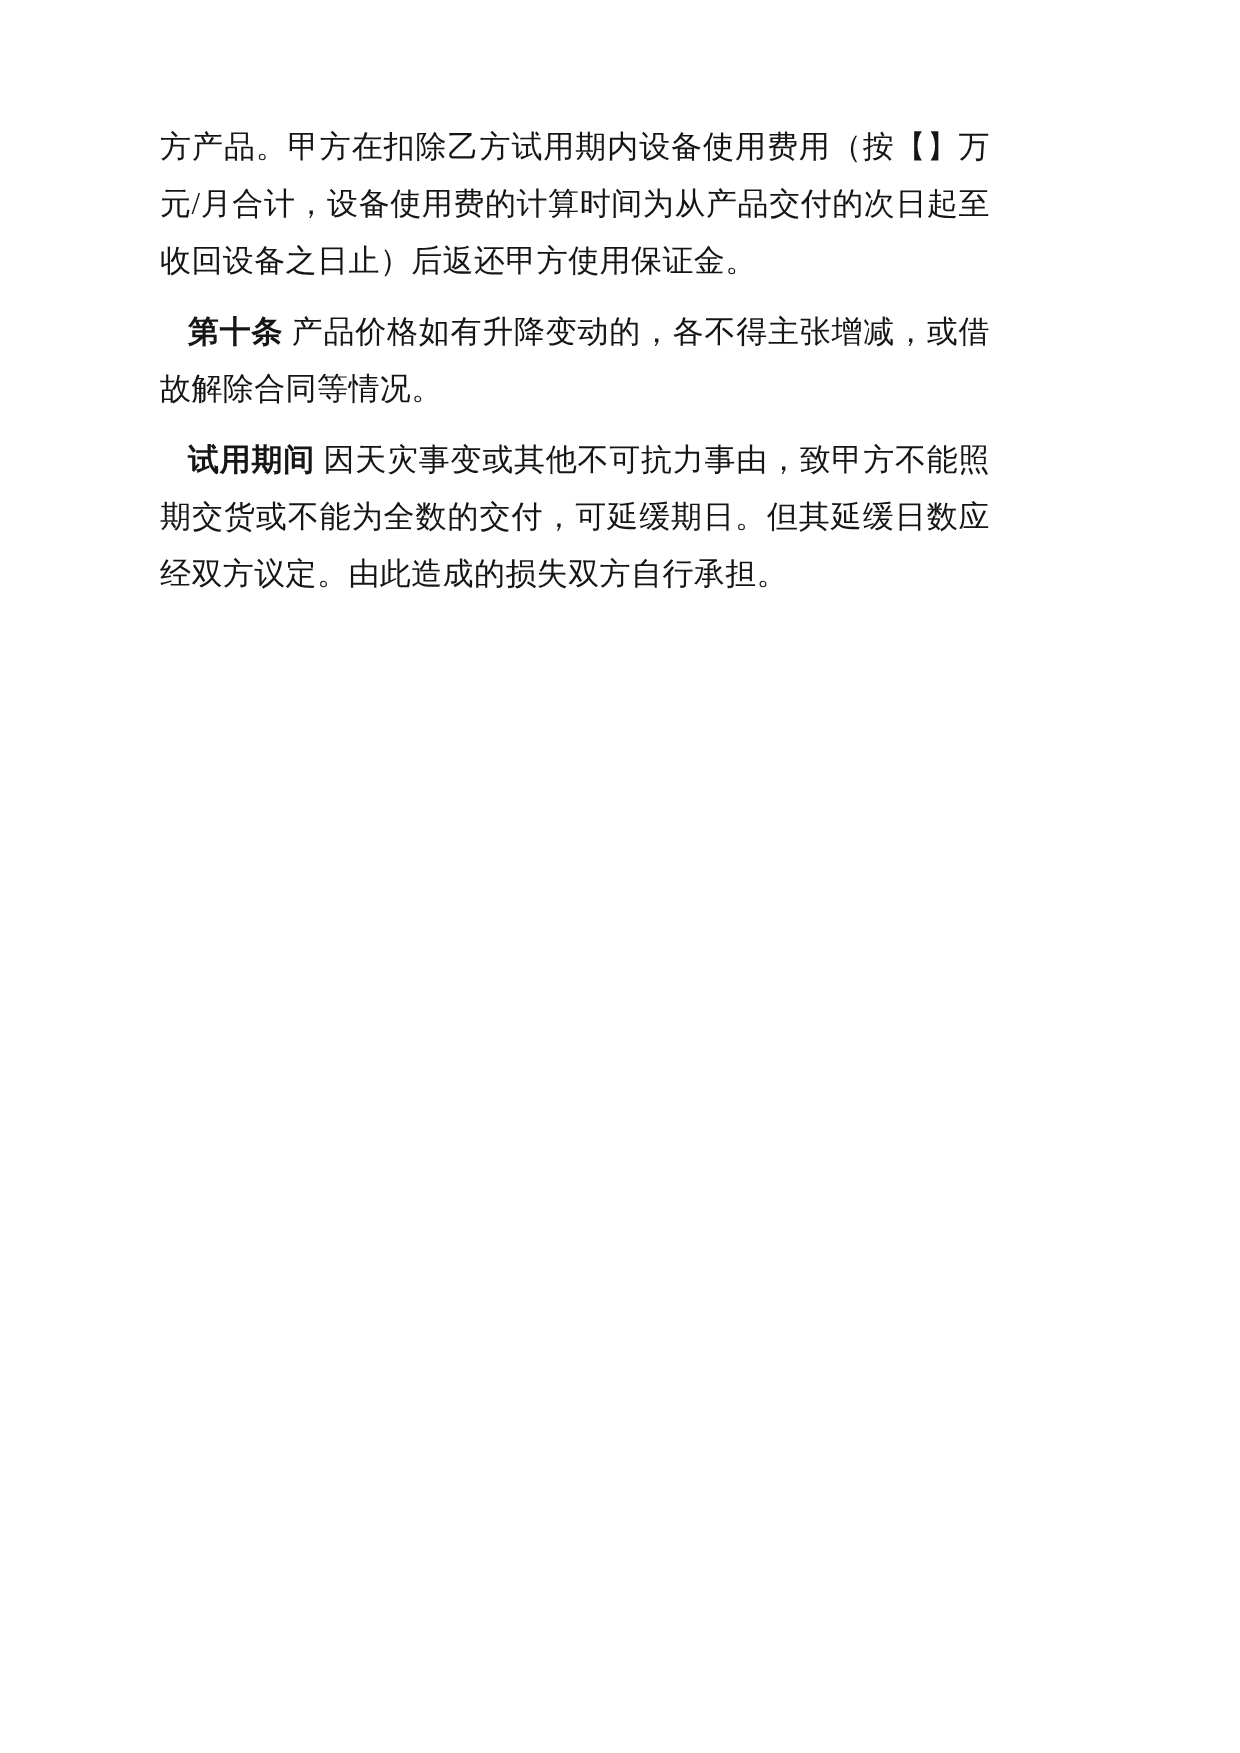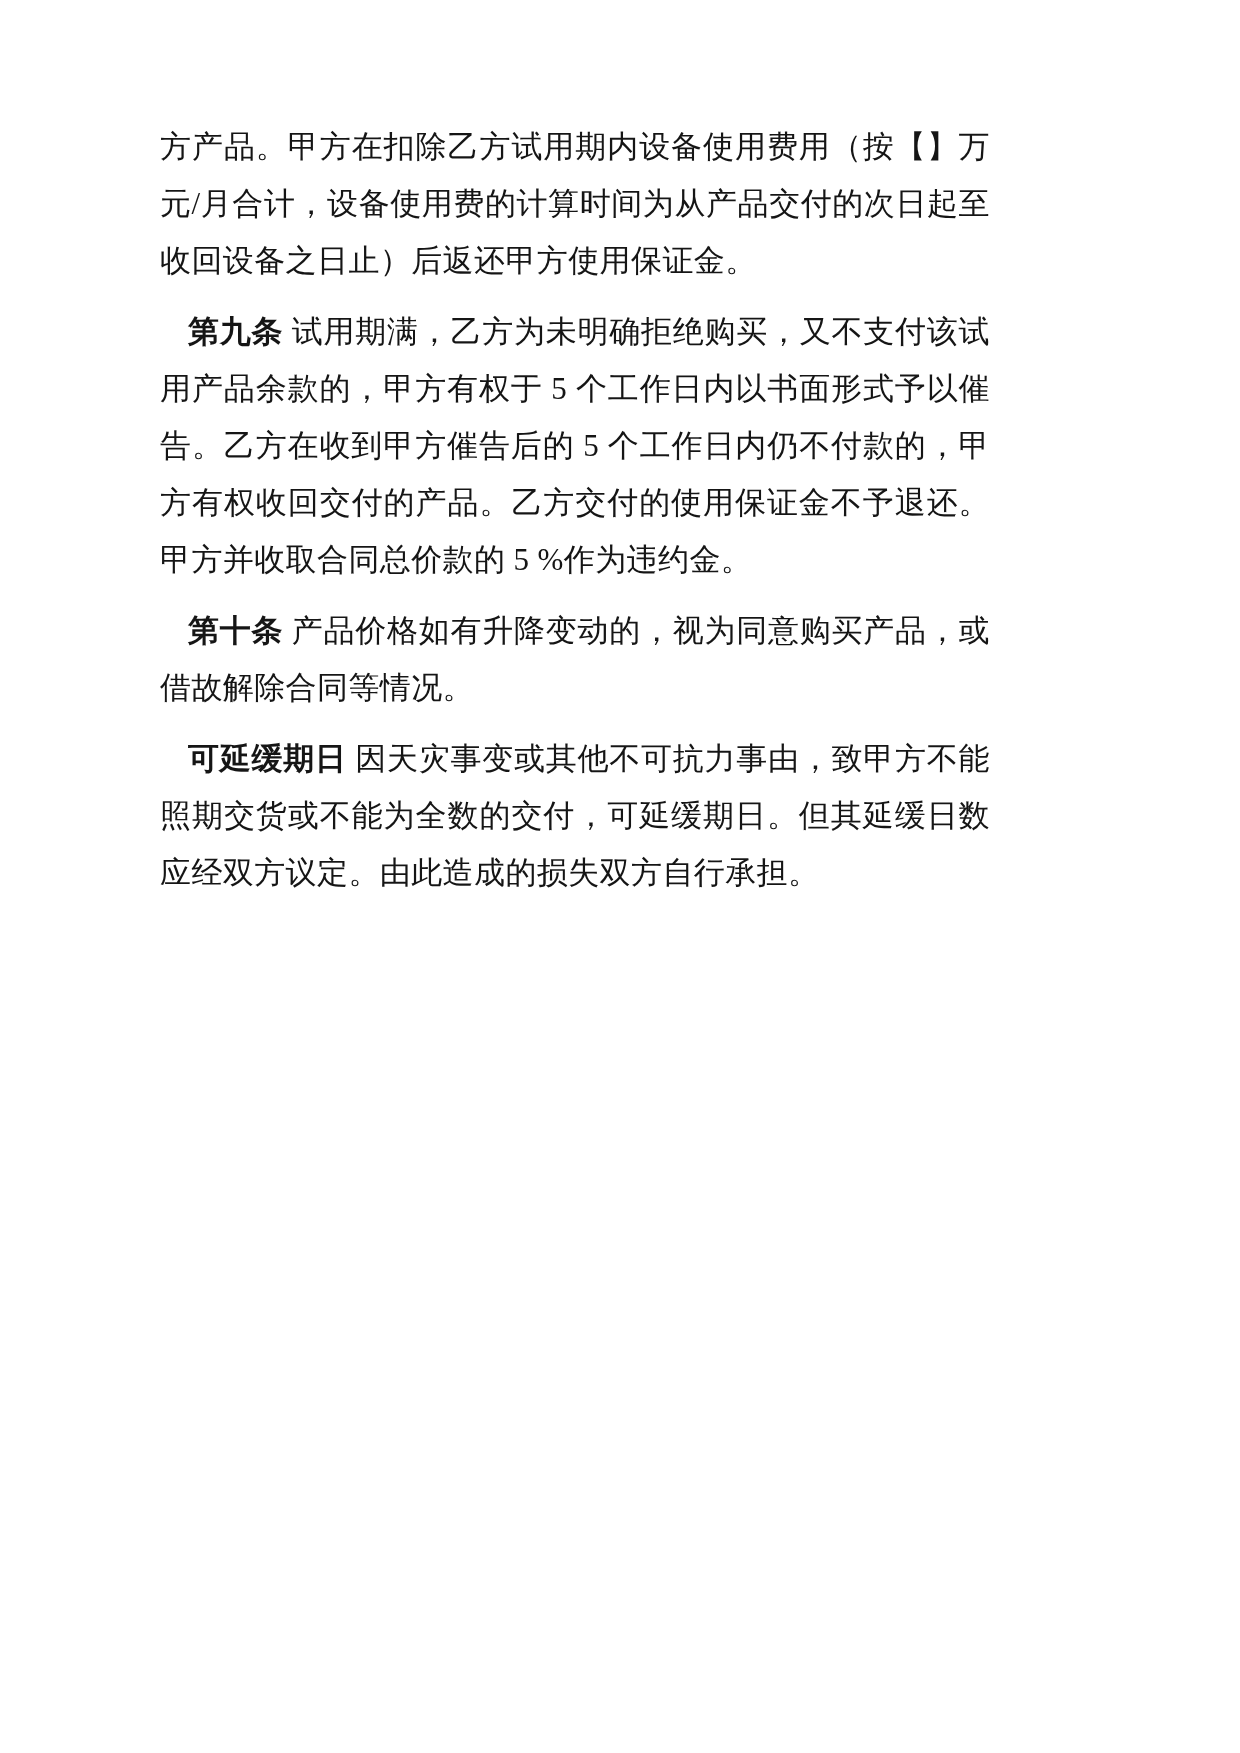--- a/index.html
+++ b/index.html
@@ -36,17 +36,16 @@
   .bold {
     font-weight: bold;
   }
 </style>
 </head>
 <body>
 
 <div class="page">
   <div class="doc-body">
       <p class="para" style="text-indent: 0em;"><span>方产品。甲方在扣除乙方试用期内设备使用费用（按【】万元/月合计，设备使用费的计算时间为从产品交付的次日起至收回设备之日止）后返还甲方使用保证金。</span></p>
-      <p class="para" style="text-indent: 0.9em;"><span class="bold">第九条</span><span> 试用期满，乙方为未明确拒绝购买，又不支付该试用产品余款的，甲方有权于 5 个工作日内以书面形式予以催告。乙方在收到甲方催告后的 5 个工作日内仍不付款的，甲方有权收回交付的产品。乙方交付的使用保证金不予退还。甲方并收取合同总价款的 5 %作为违约金。</span></p>
-      <p class="para" style="text-indent: 0.9em;"><span class="bold">第十条</span><span> 产品价格如有升降变动的，视为同意购买产品，或借故解除合同等情况。</span></p>
-      <p class="para" style="text-indent: 0.9em;"><span class="bold">可延缓期日</span><span> 因天灾事变或其他不可抗力事由，致甲方不能照期交货或不能为全数的交付，可延缓期日。但其延缓日数应经双方议定。由此造成的损失双方自行承担。</span></p>
+      <p class="para" style="text-indent: 0.9em;"><span class="bold">第十条</span><span> 产品价格如有升降变动的，各不得主张增减，或借故解除合同等情况。</span></p>
+      <p class="para" style="text-indent: 0.9em;"><span class="bold">试用期间</span><span> 因天灾事变或其他不可抗力事由，致甲方不能照期交货或不能为全数的交付，可延缓期日。但其延缓日数应经双方议定。由此造成的损失双方自行承担。</span></p>
     </div>
 </div>
 
 </body></html>

